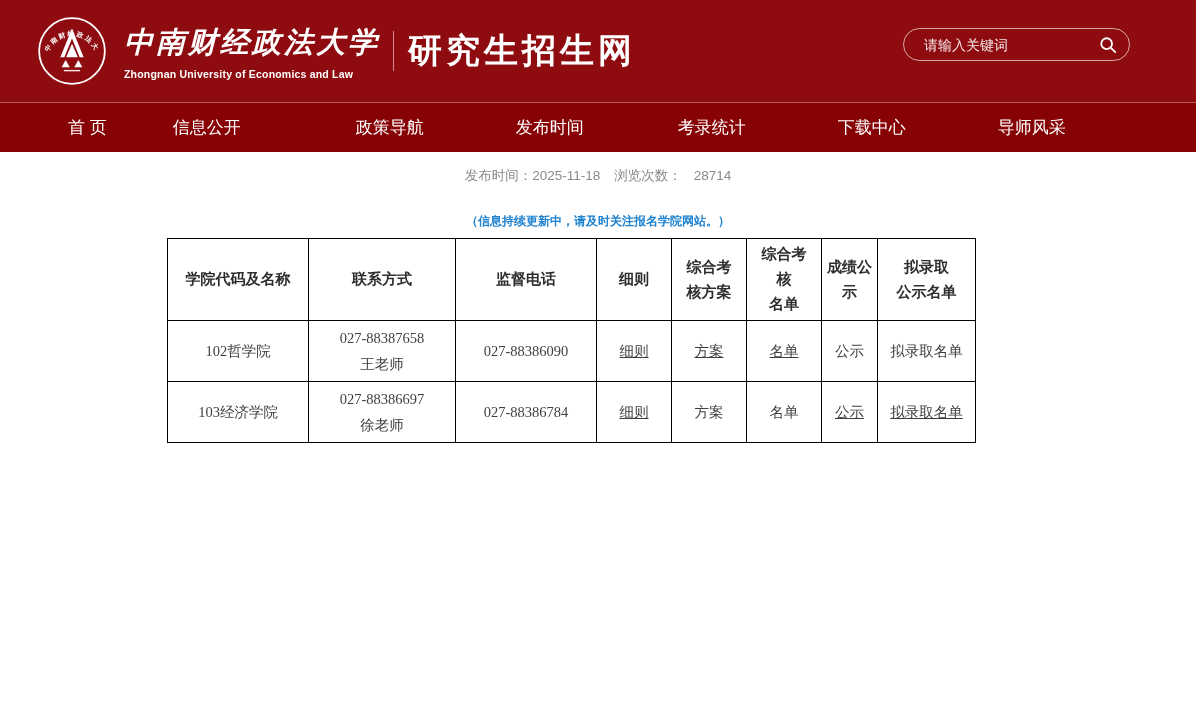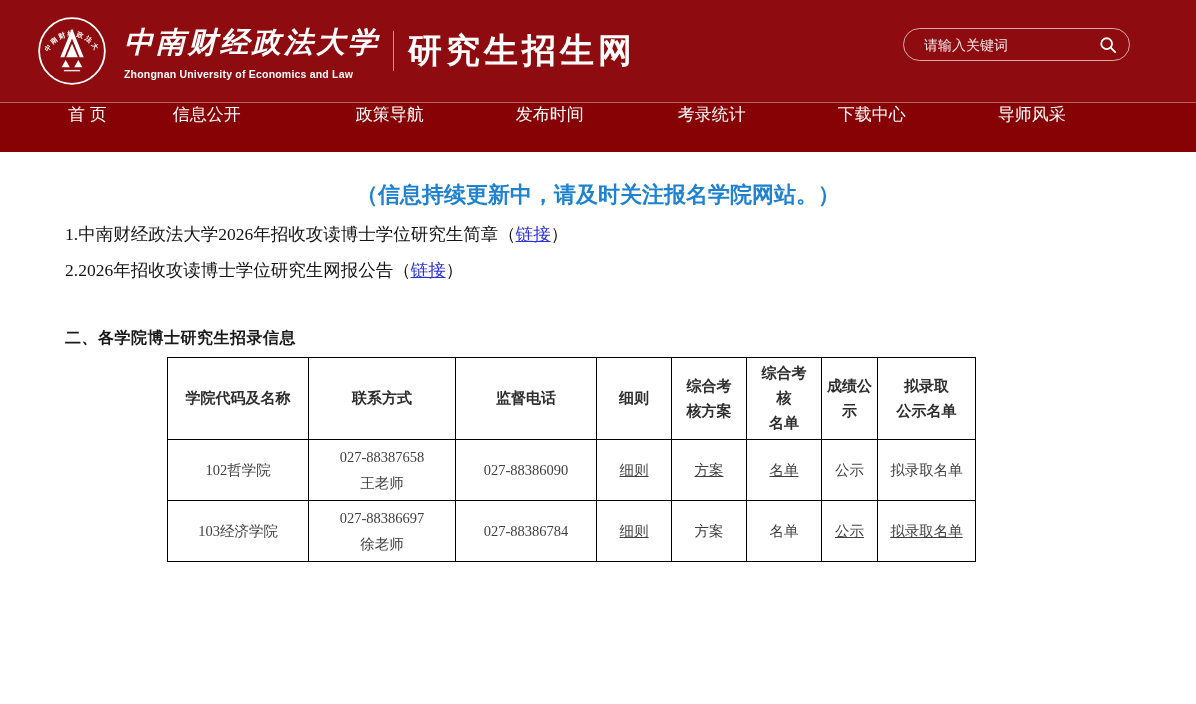--- a/index.html
+++ b/index.html
@@ -33,39 +33,39 @@
     border:1px solid rgba(255,255,255,.65);border-radius:17px;
     display:flex;align-items:center;padding:0 12px 0 18px;
   }
   .search-input{
     flex:1;background:transparent;border:none;outline:none;color:#fff;font-size:14px;
     font-family:"Liberation Sans","DejaVu Sans",sans-serif;min-width:0;
   }
   .search-input::placeholder{color:rgba(255,255,255,.9);}
   .search-btn{background:none;border:none;padding:0;margin:0;cursor:pointer;display:flex;align-items:center;}
   
-  .main-nav{height:49px;background:var(--nav-bg);display:flex;}
+  .main-nav{height:49px;background:var(--nav-bg);display:flex;align-items:center;}
   .nav-item{color:#fff;font-size:17px;text-decoration:none;white-space:nowrap;cursor:pointer;}
   .nav-item:nth-child(1){margin-left:68px;}
   .nav-item:nth-child(2){margin-left:66px;}
   .nav-item:nth-child(3){margin-left:115px;}
   .nav-item:nth-child(4){margin-left:92px;}
   .nav-item:nth-child(5){margin-left:94px;}
   .nav-item:nth-child(6){margin-left:92px;}
   .nav-item:nth-child(7){margin-left:92px;}
   
   .article-title{
     text-align:center;margin-top:36px;font-size:23px;font-weight:bold;
     color:var(--title-red);letter-spacing:1px;
   }
   .article-meta{text-align:center;margin-top:15px;font-size:13.5px;color:var(--meta-gray);}
   .meta-views-label{margin-left:14px;}
   .meta-views{margin-left:12px;}
   .article-notice{
-    text-align:center;margin-top:28px;font-size:22px;font-weight:bold;color:var(--notice-blue);
+    text-align:center;margin-top:28px;font-size:12px;font-weight:bold;color:var(--notice-blue);
   }
   .section-heading{
     margin:0 0 0 65px;font-size:16px;font-weight:bold;color:var(--heading-text);letter-spacing:.5px;
   }
   .section-school-notice .section-heading{margin-top:36px;}
   .school-notice-list{margin:0;}
   .notice-item{
     margin:12px 0 0 65px;font-size:17.5px;color:#141414;
     font-family:"Liberation Serif","DejaVu Serif",serif;
   }
@@ -135,32 +135,30 @@
     <a class="nav-item">信息公开</a>
     <a class="nav-item">政策导航</a>
     <a class="nav-item">发布时间</a>
     <a class="nav-item">考录统计</a>
     <a class="nav-item">下载中心</a>
     <a class="nav-item">导师风采</a>
   </nav>
 
 <main class="page-main">
 
+  <div class="article-meta">
+    <span>发布时间：</span><span>2025-11-18</span><span class="meta-views-label">浏览次数：</span><span class="meta-views">28714</span>
+  </div>
 
   <div class="article-notice">（信息持续更新中，请及时关注报名学院网站。）</div>
 
   <section class="section-school-notice">
-    <div class="school-notice-list">
-        <p class="notice-item"><span>1.中南财经政法大学2026年招收攻读博士学位研究生简章（</span><a class="text-link">链接</a><span>）</span></p>
-        <p class="notice-item"><span>2.2026年招收攻读博士学位研究生网报公告（</span><a class="text-link">链接</a><span>）</span></p>
-      </div>
   </section>
 
   <section class="section-colleges">
-    <h2 class="section-heading">二、各学院博士研究生招录信息</h2>
     <table class="college-table">
       <thead>
         <tr>
             <th class="c1">学院代码及名称</th>
             <th class="c2">联系方式</th>
             <th class="c3">监督电话</th>
             <th class="c4">细则</th>
             <th class="c5">综合考
 核方案</th>
             <th class="c6">综合考

